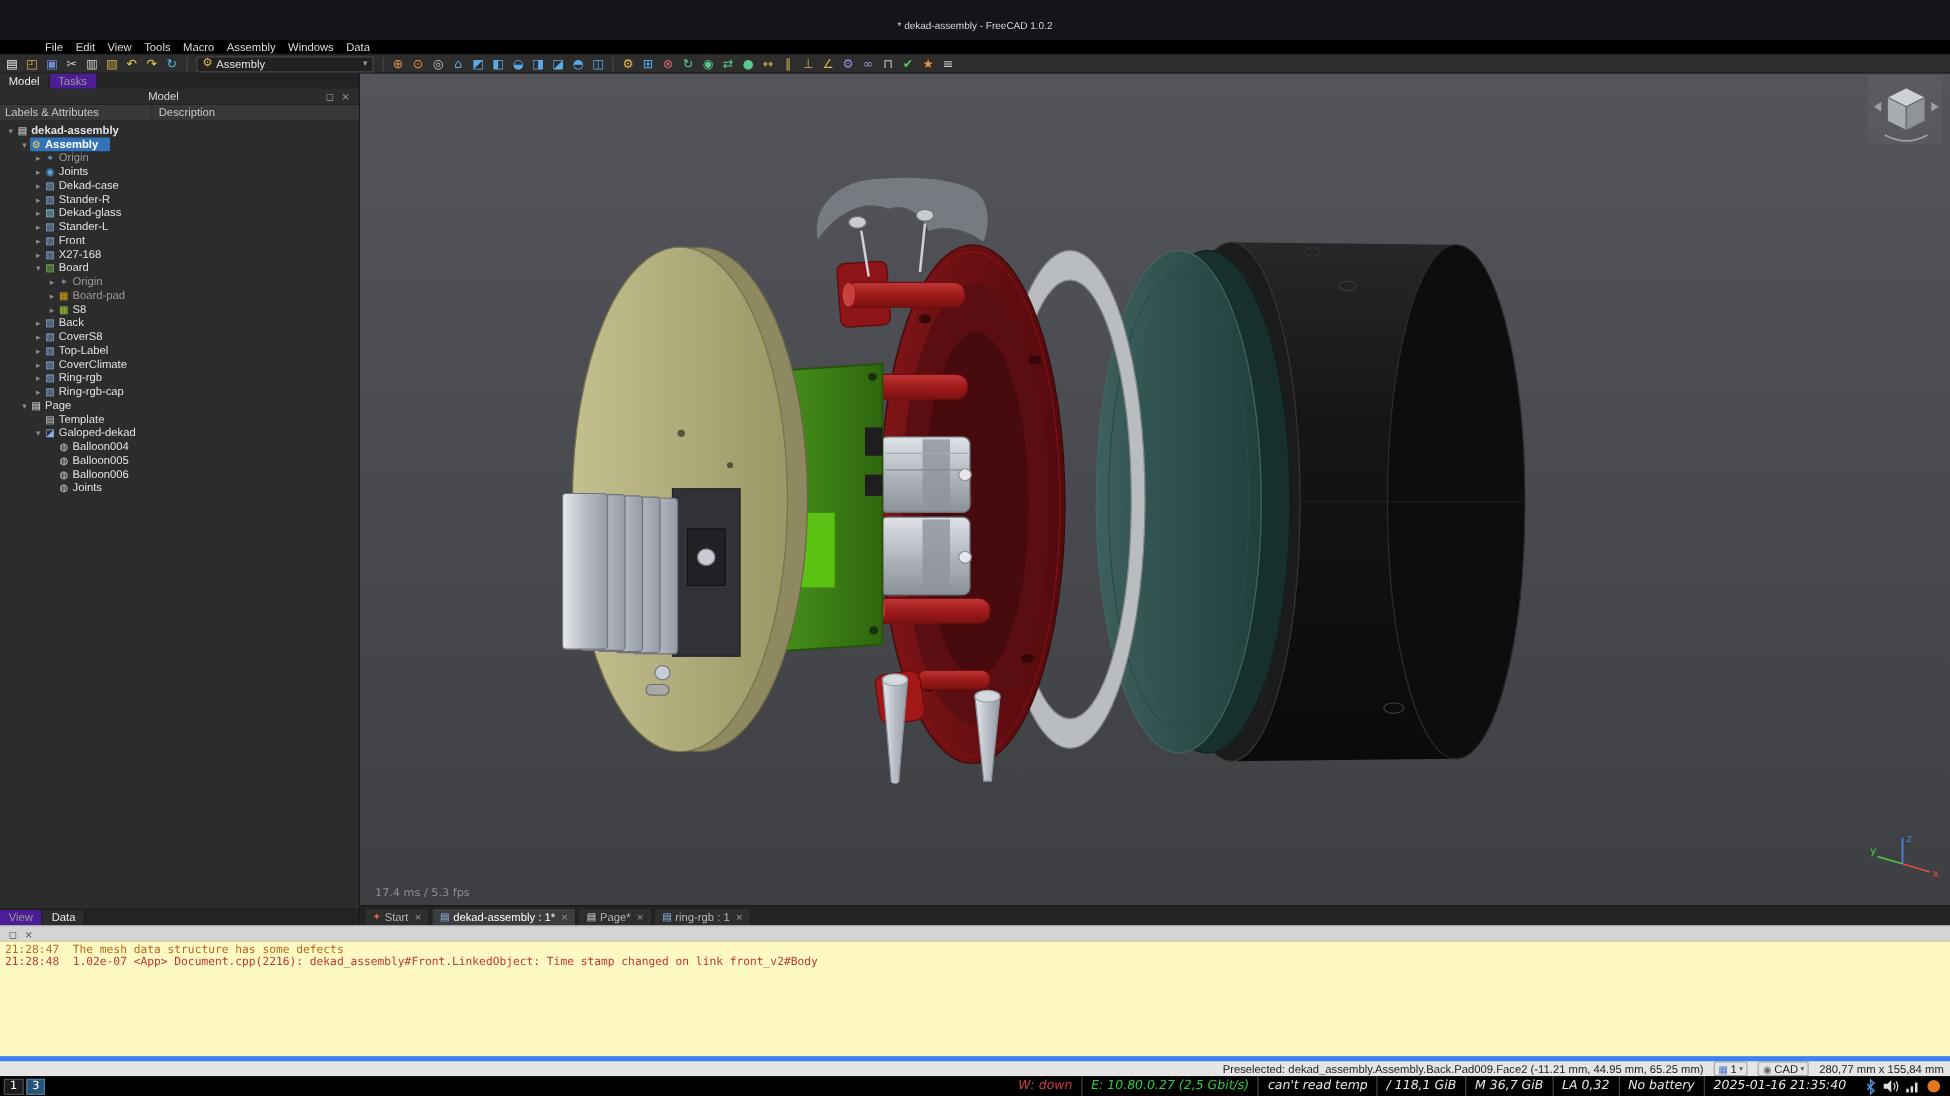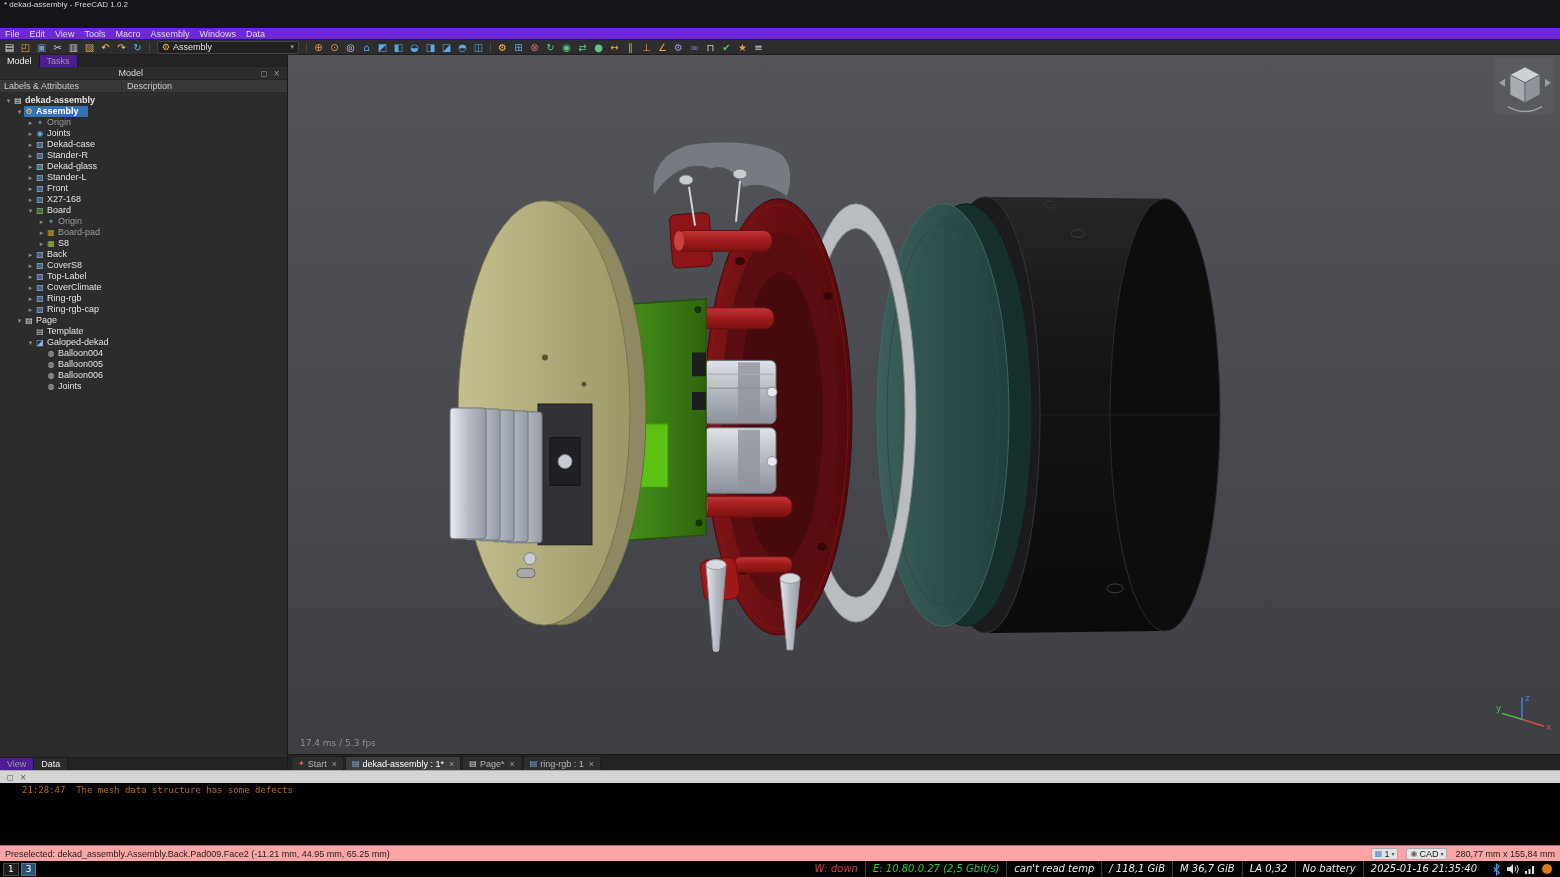--- a/index.html
+++ b/index.html
@@ -1,23 +1,23 @@
 <!DOCTYPE html>
 <html><head>
 <meta charset="utf-8">
 <style>
   *{margin:0;padding:0;box-sizing:border-box;}
   html,body{width:1560px;height:877px;background:#111;font-family:"Liberation Sans",sans-serif;overflow:hidden;}
   #app{position:relative;width:1560px;height:877px;display:flex;flex-direction:column;background:#2b2b2b;}
 
   
-  .titlebar{height:28px;background:#14141b;color:#d8d8d8;font-size:8px;line-height:10px;padding:0 4px;flex:0 0 auto;}
-
-  
-  .menubar{height:12px;background:#6d28d9;display:flex;align-items:center;font-size:9px;color:#dcdcdc;border-bottom:1px solid #222;flex:0 0 auto;}
+  .titlebar{height:18px;background:#14141b;color:#d8d8d8;font-size:8px;line-height:10px;padding:16px 4px;flex:0 0 auto;text-align:center;}
+
+  
+  .menubar{height:12px;background:#000000;display:flex;align-items:center;font-size:9px;color:#dcdcdc;border-bottom:1px solid #222;flex:0 0 auto;padding-left:31px;}
   .menu-item{padding:0 5px;line-height:12px;cursor:default;}
 
   
   .toolbar{height:15px;background:#2d2d2d;display:flex;align-items:center;border-bottom:1px solid #1f1f1f;padding:0 2px;flex:0 0 auto;}
   .tb-group{display:flex;align-items:center;gap:1px;}
   .tool{width:15px;height:13px;display:flex;align-items:center;justify-content:center;border-radius:2px;}
   .tg{font-size:10px;line-height:13px;font-family:"DejaVu Sans",sans-serif;}
   .tb-sep{width:1px;height:11px;background:#454545;margin:0 4px;flex:0 0 auto;}
   .wb-select{display:flex;align-items:center;gap:3px;background:#212121;border:1px solid #454545;border-radius:2px;height:13px;padding:0 4px;font-size:9px;color:#e0e0e0;margin:0 3px;width:142px;}
   .wb-icon{color:#e8b64c;font-size:9px;font-family:"DejaVu Sans",sans-serif;}
@@ -58,25 +58,25 @@
   .doc-tabs{height:16px;background:#242424;display:flex;align-items:flex-end;gap:1px;padding:1px 3px 0;border-top:1px solid #1a1a1a;flex:0 0 auto;}
   .doc-tab{display:flex;align-items:center;gap:3px;background:#2e2e2e;color:#b5b5b5;font-size:9px;padding:0 6px;height:14px;border:1px solid #1f1f1f;border-bottom:none;border-radius:2px 2px 0 0;}
   .doc-tab.active{background:#3d3d40;color:#fff;}
   .dt-icon{font-size:8px;font-family:"DejaVu Sans",sans-serif;}
   .dt-close{color:#9a9a9a;font-size:9px;margin-left:2px;}
 
   
   .report-header{height:13px;background:#d4d4d4;display:flex;align-items:center;font-size:9px;color:#333;border-top:1px solid #a8a8a8;flex:0 0 auto;padding:0 4px;}
   .report-header .t{flex:1;text-align:center;}
   .rbtn{color:#555;font-size:8px;padding:0 3px;font-family:"DejaVu Sans",sans-serif;}
-  .report-body{height:62px;background:#000000;font-family:"DejaVu Sans Mono",monospace;font-size:9px;padding:2px 22px;overflow:hidden;flex:0 0 auto;}
+  .report-body{height:92px;background:#fef9c3;font-family:"DejaVu Sans Mono",monospace;font-size:9px;padding:2px 4px;overflow:hidden;flex:0 0 auto;}
   .report-line{line-height:10px;white-space:pre;}
 
   
-  .statusbar{height:16px;background:#fca5a5;display:flex;align-items:center;font-size:9px;color:#222;padding:0 5px;border-top:1px solid #3b82f6;flex:0 0 auto;gap:8px;}
+  .statusbar{height:16px;background:#e5e5e5;display:flex;align-items:center;font-size:9px;color:#222;padding:0 5px;border-top:4px solid #3b82f6;flex:0 0 auto;gap:8px;text-align:right;}
   .status-msg{flex:1;white-space:nowrap;overflow:hidden;}
   .sb-w{display:flex;align-items:center;gap:2px;background:#e4e4e4;border:1px solid #aaa;border-radius:2px;padding:0 3px;height:12px;}
   .sb-grid{color:#4c78c8;font-family:"DejaVu Sans",sans-serif;font-size:8px;}
   .sb-mouse{color:#666;font-family:"DejaVu Sans",sans-serif;font-size:8px;}
   .caret{font-size:6px;color:#555;font-family:"DejaVu Sans",sans-serif;}
   .sb-dims{white-space:nowrap;}
 
   
   .sysbar{height:16px;background:#000;display:flex;align-items:center;font-size:10px;color:#e8e8e8;font-family:"DejaVu Sans",sans-serif;padding:0 3px;flex:0 0 auto;}
   .ws-list{display:flex;gap:2px;}
@@ -725,20 +725,21 @@
     </div>
   </div>
 
   <div class="report-header">
     <span class="rbtn">◻</span>
     <span class="rbtn">×</span>
   </div>
   <div class="report-body">
   <div class="report-line" style="color: rgb(184, 106, 30);">21:28:47  The mesh data structure has some defects</div>
 
+  <div class="report-line" style="color: rgb(192, 57, 43);">21:28:48  1.02e-07 &lt;App&gt; Document.cpp(2216): dekad_assembly#Front.LinkedObject: Time stamp changed on link front_v2#Body</div>
 </div>
 
   <div class="statusbar">
     <span class="status-msg">Preselected: dekad_assembly.Assembly.Back.Pad009.Face2 (-11.21 mm, 44.95 mm, 65.25 mm)</span>
     <span class="sb-w">
       <span class="sb-grid">▦</span>
       <span>1</span>
       <span class="caret">▾</span>
     </span>
     <span class="sb-w">

